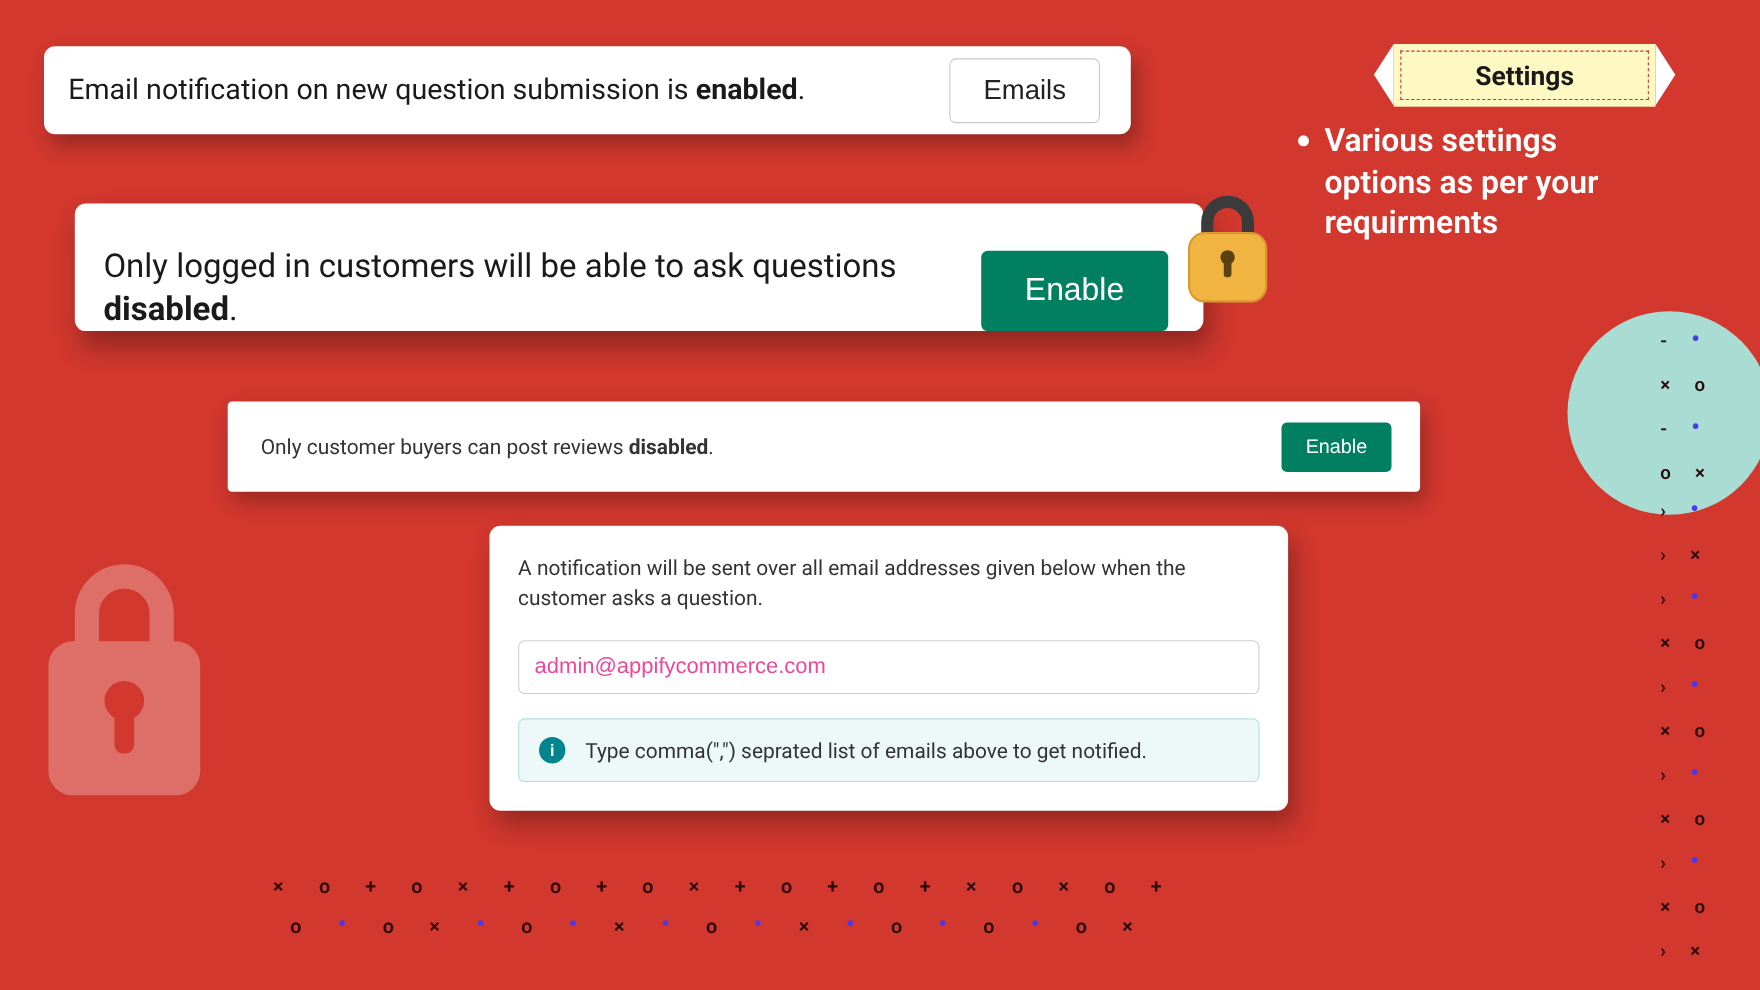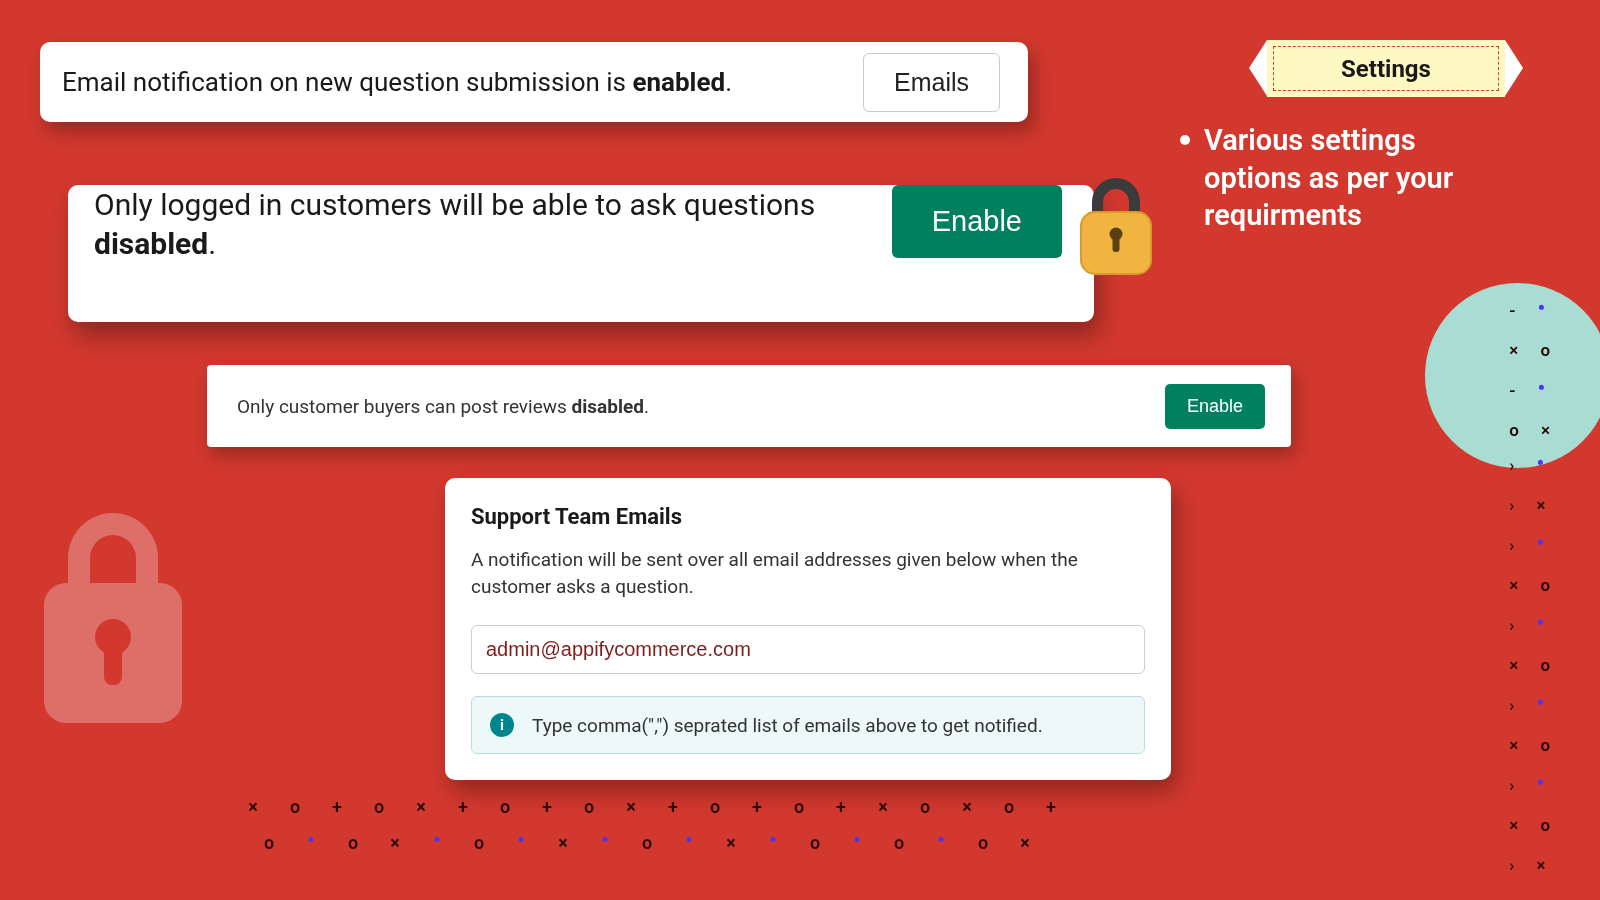--- a/index.html
+++ b/index.html
@@ -31,25 +31,25 @@
     border-radius: 6px;
     padding: 14px 30px;
     font-size: 25px;
     cursor: pointer;
   }
 
   
   .card2 {
     position: absolute;
     left: 68px; top: 185px;
-    width: 1026px; height: 137px;
+    width: 1026px; height: 116px;
     background: #fff;
     border-radius: 10px;
     box-shadow: 6px 14px 24px rgba(0,0,0,0.32);
-    display: flex; align-items: flex-start; justify-content: space-between;
+    display: flex; align-items: flex-end; justify-content: space-between;
     padding: 0 32px 0 26px;
   }
   .card2 .text { font-size: 30px; color: #1a1a1a; line-height: 1.3; max-width: 740px; }
   .card2 .text strong { font-weight: 700; }
   .btn-enable-lg {
     background: #008060; color: #fff;
     border: none; border-radius: 6px;
     padding: 20px 40px;
     font-size: 29px;
     cursor: pointer;
@@ -87,21 +87,21 @@
     padding: 26px 26px 26px 26px;
   }
   .card4 h3 { font-size: 22px; font-weight: 700; color: #1a1a1a; margin-bottom: 18px; }
   .card4 p.desc { font-size: 19px; color: #333; line-height: 1.4; margin-bottom: 25px; }
   .email-input {
     width: 100%;
     border: 1px solid #cfcfcf;
     border-radius: 6px;
     padding: 12px 14px;
     font-size: 20px;
-    color: #7f1d1d;
+    color: #ec4899;
     margin-bottom: 22px;
   }
   .info-banner {
     background: #edf8f8;
     border: 1px solid #b8dde0;
     border-radius: 6px;
     padding: 16px 18px;
     display: flex; align-items: center; gap: 18px;
   }
   .info-icon {
@@ -135,21 +135,21 @@
   .ribbon-inner {
     position: absolute; inset: 6px;
     border: 1.5px dashed #d2382e;
     display: flex; align-items: center; justify-content: center;
   }
   .ribbon-text { font-size: 24px; font-weight: 700; color: #1a1a1a; }
 
   
   .side-text {
     position: absolute;
-    right: 85px; top: 122px;
+    right: 85px; top: 110px;
     width: 335px;
     color: #fff;
     font-size: 29px;
     font-weight: 600;
     line-height: 1.3;
   }
   .side-text .bullet {
     display: flex; gap: 14px;
   }
   .side-text .dot {
@@ -225,21 +225,20 @@
 </div>
 
 <div class="card3">
   <div class="text">
     <span>Only customer buyers can post reviews </span><strong>disabled</strong><span>.</span>
   </div>
   <button class="btn-enable-sm">Enable</button>
 </div>
 
 <div class="card4">
-  <h3>Support Team Emails</h3>
   <p class="desc">A notification will be sent over all email addresses given below when the customer asks a question.</p>
   <input class="email-input" type="text" value="admin@appifycommerce.com" style="">
   <div class="info-banner">
     <div class="info-icon">i</div>
     <div class="msg">Type comma(",") seprated list of emails above to get notified.</div>
   </div>
 </div>
 
 <div class="ribbon">
   <div class="ribbon-inner">

